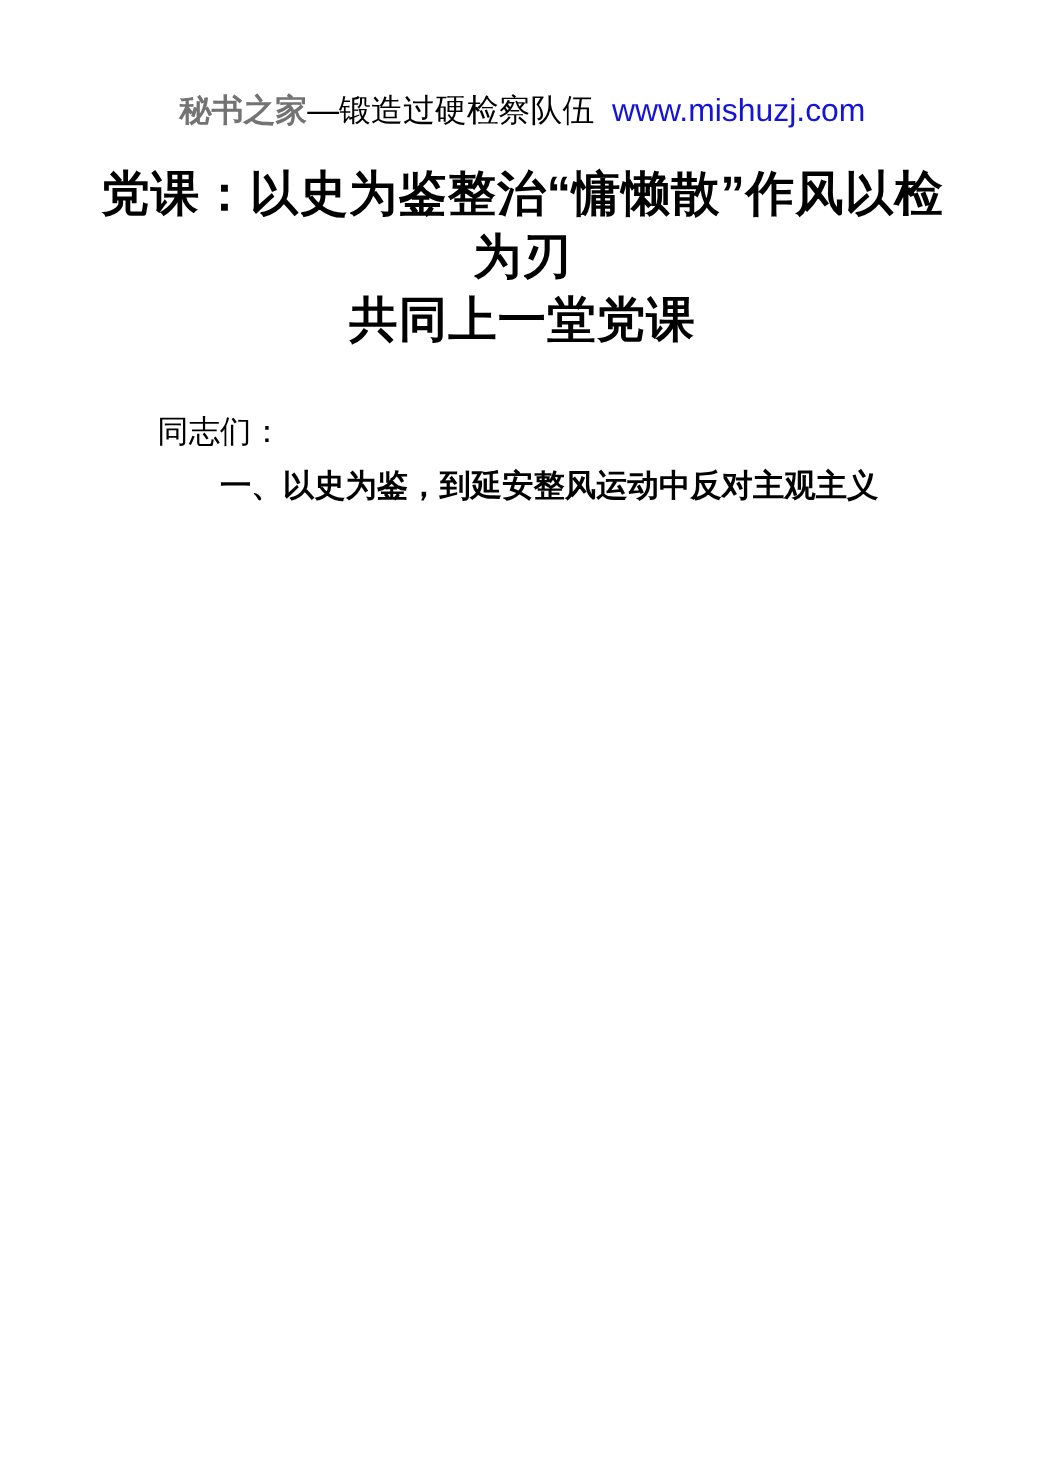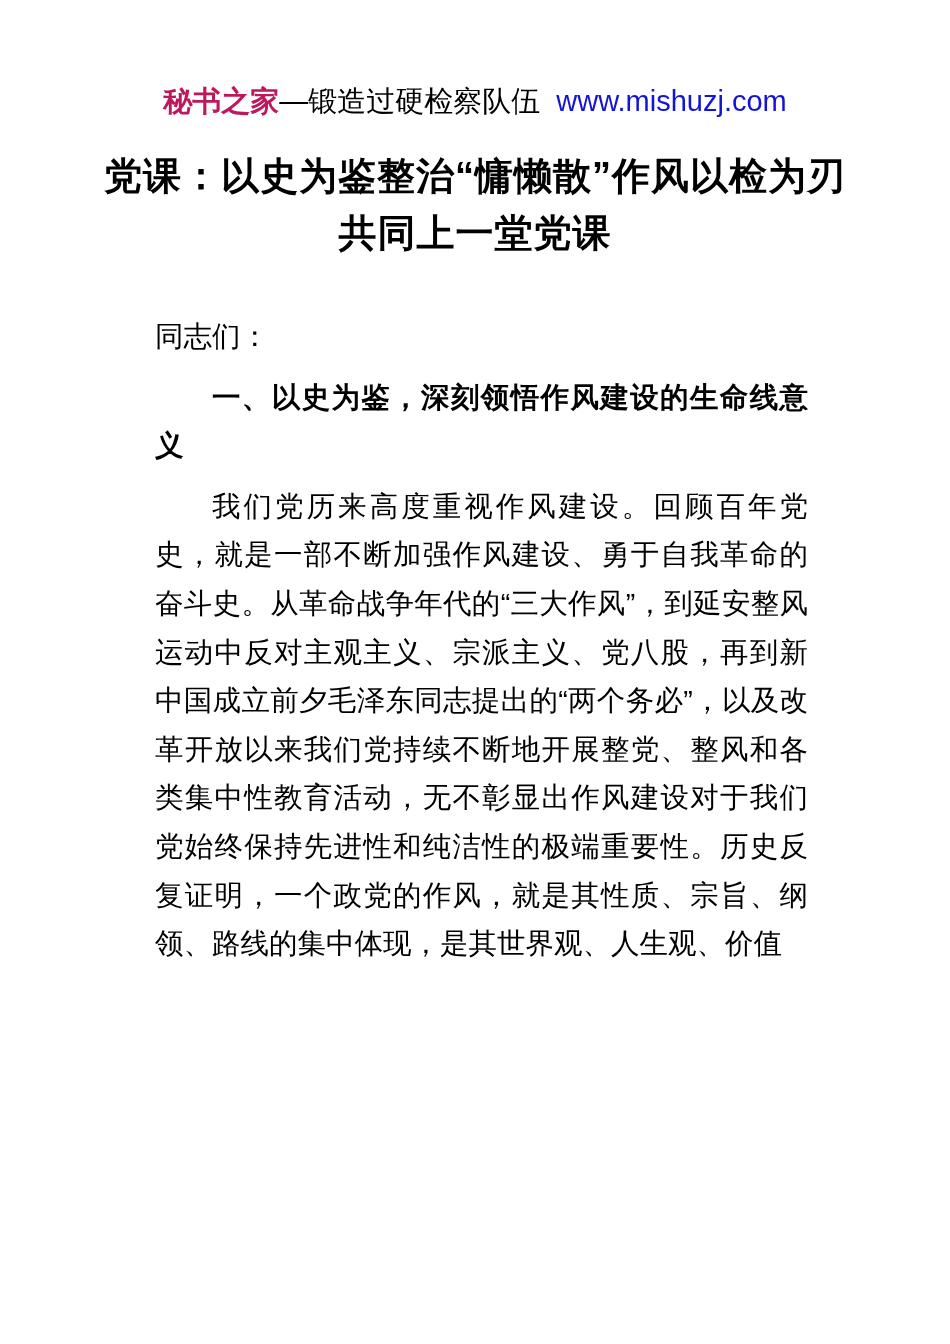--- a/index.html
+++ b/index.html
@@ -31,66 +31,65 @@
   .header .tagline {
     font-weight: 400;
     color: #000000;
   }
   .header .url {
     margin-left: 8px;
     text-align: right;
   }
   .title {
     margin: 28px 70px 0 70px;
-    font-size: 38px;
+    font-size: 44px;
     font-weight: 700;
     line-height: 57px;
     text-align: center;
     letter-spacing: 1px;
   }
   .title .title-line {
     display: block;
   }
   .content {
     margin-top: 50px;
     padding: 0 130px 0 143px;
     font-size: 28.5px;
     line-height: 48.6px;
     text-align: justify;
     text-justify: inter-ideograph;
   }
   .content p {
-    margin: 12px;
+    margin: 0;
     padding: 0;
   }
   .salutation {
     text-indent: 0;
   }
   .body-para {
     text-indent: 2em;
   }
   .heading-para {
     text-indent: 2em;
     font-weight: 700;
   }
 </style>
 </head>
 <body>
 
 <div class="page">
 
   <div class="header">
-    <span class="brand" style="color: #be185d;">秘书之家</span><span class="tagline">—锻造过硬检察队伍</span>
+    <span class="brand" style="color: #737373;">秘书之家</span><span class="tagline">—锻造过硬检察队伍</span>
     <span class="url" style="color: rgb(20, 20, 214);">www.mishuzj.com</span>
   </div>
 
   <h1 class="title">
     <span class="title-line">党课：以史为鉴整治“慵懒散”作风以检为刃</span>
     <span class="title-line">共同上一堂党课</span>
   </h1>
 
   <div class="content">
     <p class="salutation">同志们：</p>
-    <p class="heading-para">一、以史为鉴，深刻领悟作风建设的生命线意义</p>
-    <p class="body-para">我们党历来高度重视作风建设。回顾百年党史，就是一部不断加强作风建设、勇于自我革命的奋斗史。从革命战争年代的“三大作风”，到延安整风运动中反对主观主义、宗派主义、党八股，再到新中国成立前夕毛泽东同志提出的“两个务必”，以及改革开放以来我们党持续不断地开展整党、整风和各类集中性教育活动，无不彰显出作风建设对于我们党始终保持先进性和纯洁性的极端重要性。历史反复证明，一个政党的作风，就是其性质、宗旨、纲领、路线的集中体现，是其世界观、人生观、价值</p>
+    <p class="heading-para">一、以史为鉴，到延安整风运动中反对主观主义</p>
   </div>
 
 </div>
 
 </body></html>

